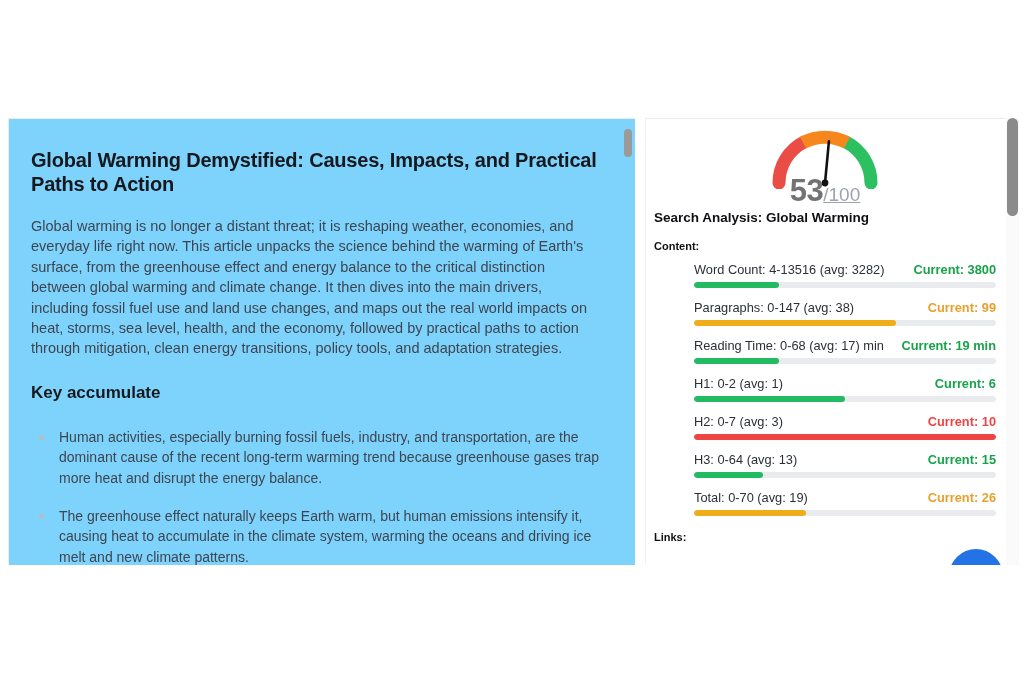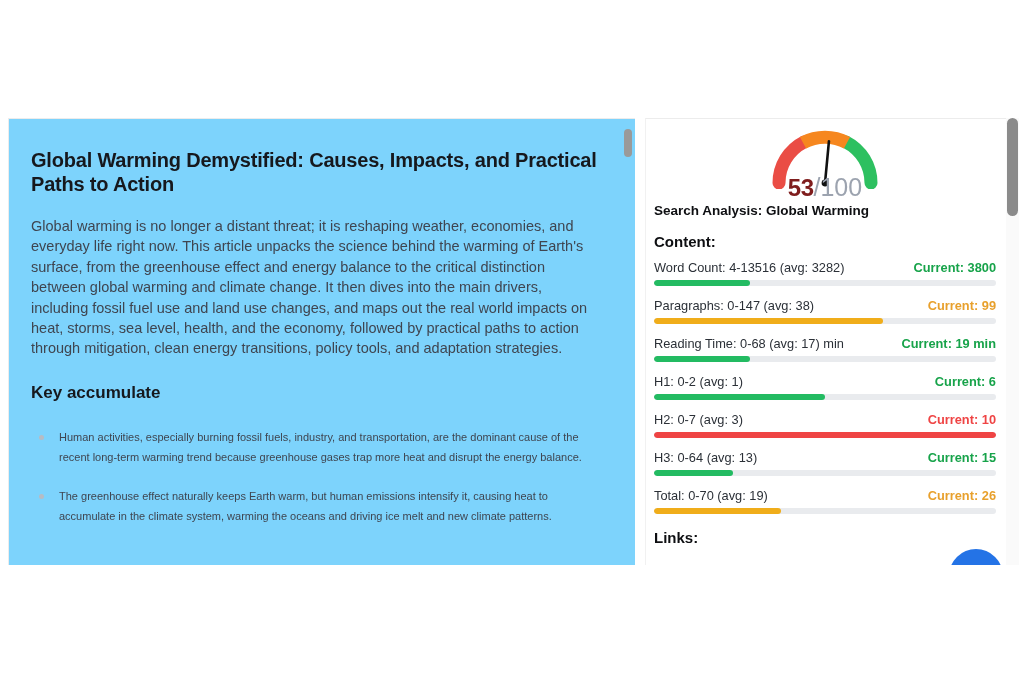--- a/index.html
+++ b/index.html
@@ -18,47 +18,47 @@
   }
   .doc-intro {
     font-size:14.5px; line-height:20.4px; color:#3f4550;
     margin:0 0 24px 8px; max-width:578px;
   }
   .doc-subhead {
     font-size:17px; font-weight:700; color:#16181d; margin:0 0 24px 8px;
   }
   .takeaways { list-style:none; margin-left:8px; max-width:570px; }
   .takeaways li {
-    position:relative; padding-left:28px; font-size:11px; line-height:20.4px;
+    position:relative; padding-left:28px; font-size:14px; line-height:20.4px;
     color:#3f4550; margin-bottom:18px;
   }
   .takeaways li::before {
     content:""; position:absolute; left:8px; top:8px; width:5px; height:5px;
     border-radius:50%; background:#b6bcc4;
   }
   .doc-scroll-thumb {
     position:absolute; right:3px; top:10px; width:8px; height:28px;
     border-radius:4px; background:#9a9a9a;
   }
 
   
   .analysis-panel {
     position:absolute; left:645px; top:118px; width:361px; height:447px;
     background:#fff; border-top:1px solid #ececec; border-left:1px solid #f1f1f1;
     overflow:hidden; padding:4px 10px 0 8px;
   }
   .gauge-wrap { width:116px; margin:0 auto; }
   .gauge-svg { display:block; }
   .gauge-score-line { text-align:center; margin-top:-16px; white-space:nowrap; }
-  .gauge-value { font-size:24px; font-weight:700; color:#7f1d1d; letter-spacing:-0.5px; }
-  .gauge-max   { font-size:25px; color:#9ca3af; margin-left:0; }
+  .gauge-value { font-size:31px; font-weight:700; color:#737373; letter-spacing:-0.5px; }
+  .gauge-max   { font-size:19px; color:#9ca3af; margin-left:0;text-decoration:underline; }
   .analysis-title { font-size:13.5px; font-weight:700; color:#0e0f12; margin-top:1px; }
 
-  .section-heading { font-size:15px; font-weight:700; color:#0e0f12; margin:15px 0 10px; }
-  .metric { margin-bottom:12px; }
+  .section-heading { font-size:11px; font-weight:700; color:#0e0f12; margin:15px 0 10px; }
+  .metric { margin-bottom:12px;margin-left:40px; }
   .metric-line { display:flex; justify-content:space-between; align-items:baseline; margin-bottom:5px; }
   .metric-label { font-size:12.8px; color:#2b3037; }
   .metric-current { font-size:12.8px; font-weight:600; }
   .metric-track { height:6px; border-radius:3px; background:#e9ebee; overflow:hidden; }
   .metric-fill { height:6px; border-radius:3px; }
 
   .c-green  { color:#17a34a; }
   .c-amber  { color:#e8a02c; }
   .c-red    { color:#ef4444; }
   .b-green  { background:#23bb62; }

